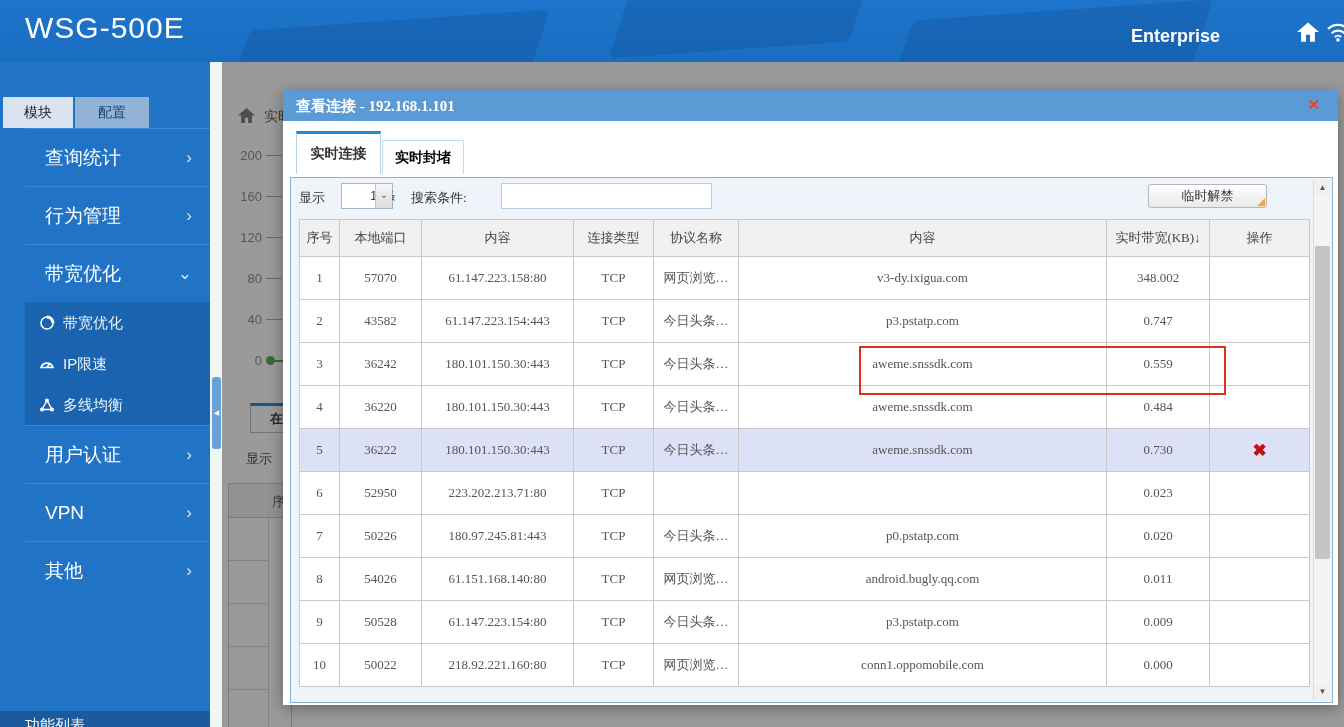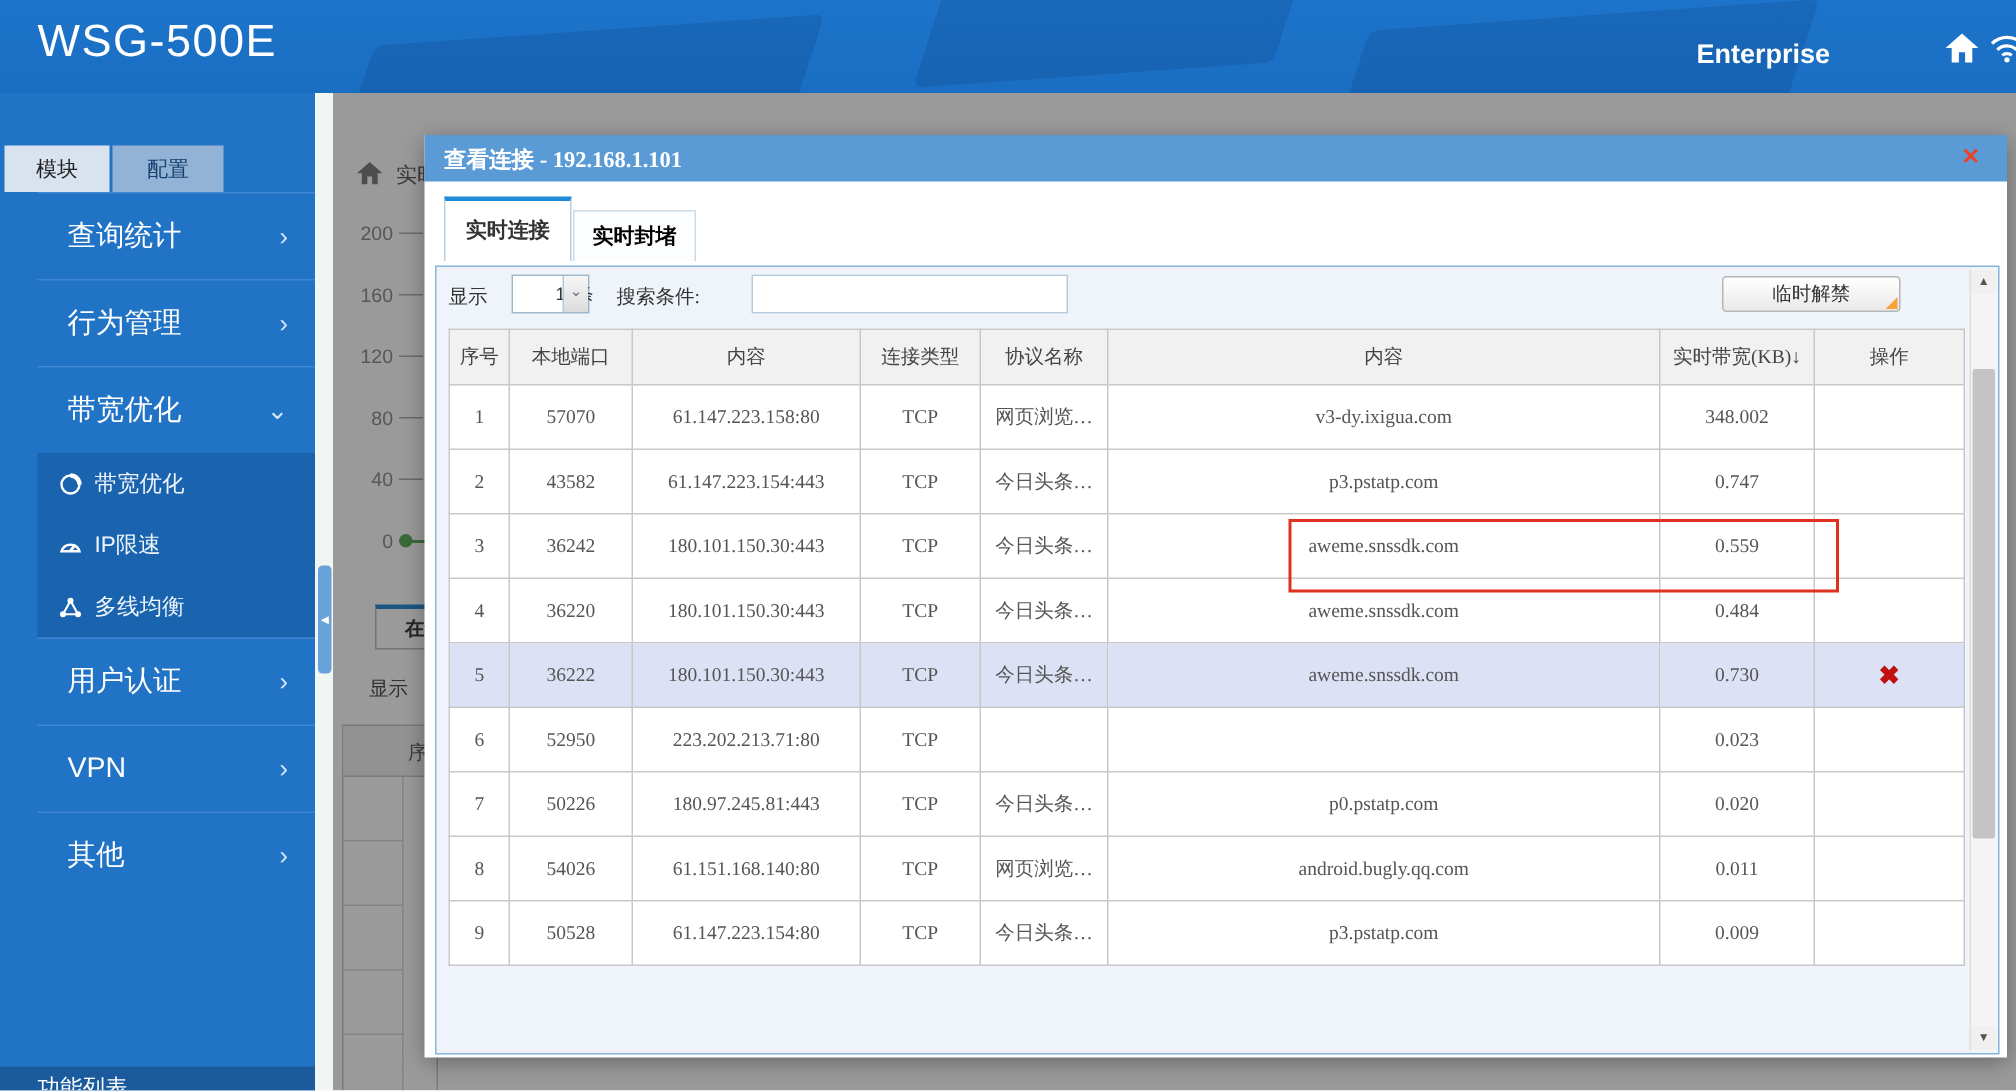--- a/index.html
+++ b/index.html
@@ -350,20 +350,30 @@
           <tr>
             <td>9</td>
             <td>50528</td>
             <td>61.147.223.154:80</td>
             <td>TCP</td>
             <td>今日头条…</td>
             <td>p3.pstatp.com</td>
             <td>0.009</td>
             <td></td>
           </tr>
+          <tr>
+            <td>10</td>
+            <td>50022</td>
+            <td>218.92.221.160:80</td>
+            <td>TCP</td>
+            <td>网页浏览…</td>
+            <td>conn1.oppomobile.com</td>
+            <td>0.000</td>
+            <td></td>
+          </tr>
         </tbody>
     </table>
 
     <div class="hl-box"></div>
 
     <div class="vscroll">
       <div class="btn up">▲</div>
       <div class="thumb"></div>
       <div class="btn down">▼</div>
     </div>

